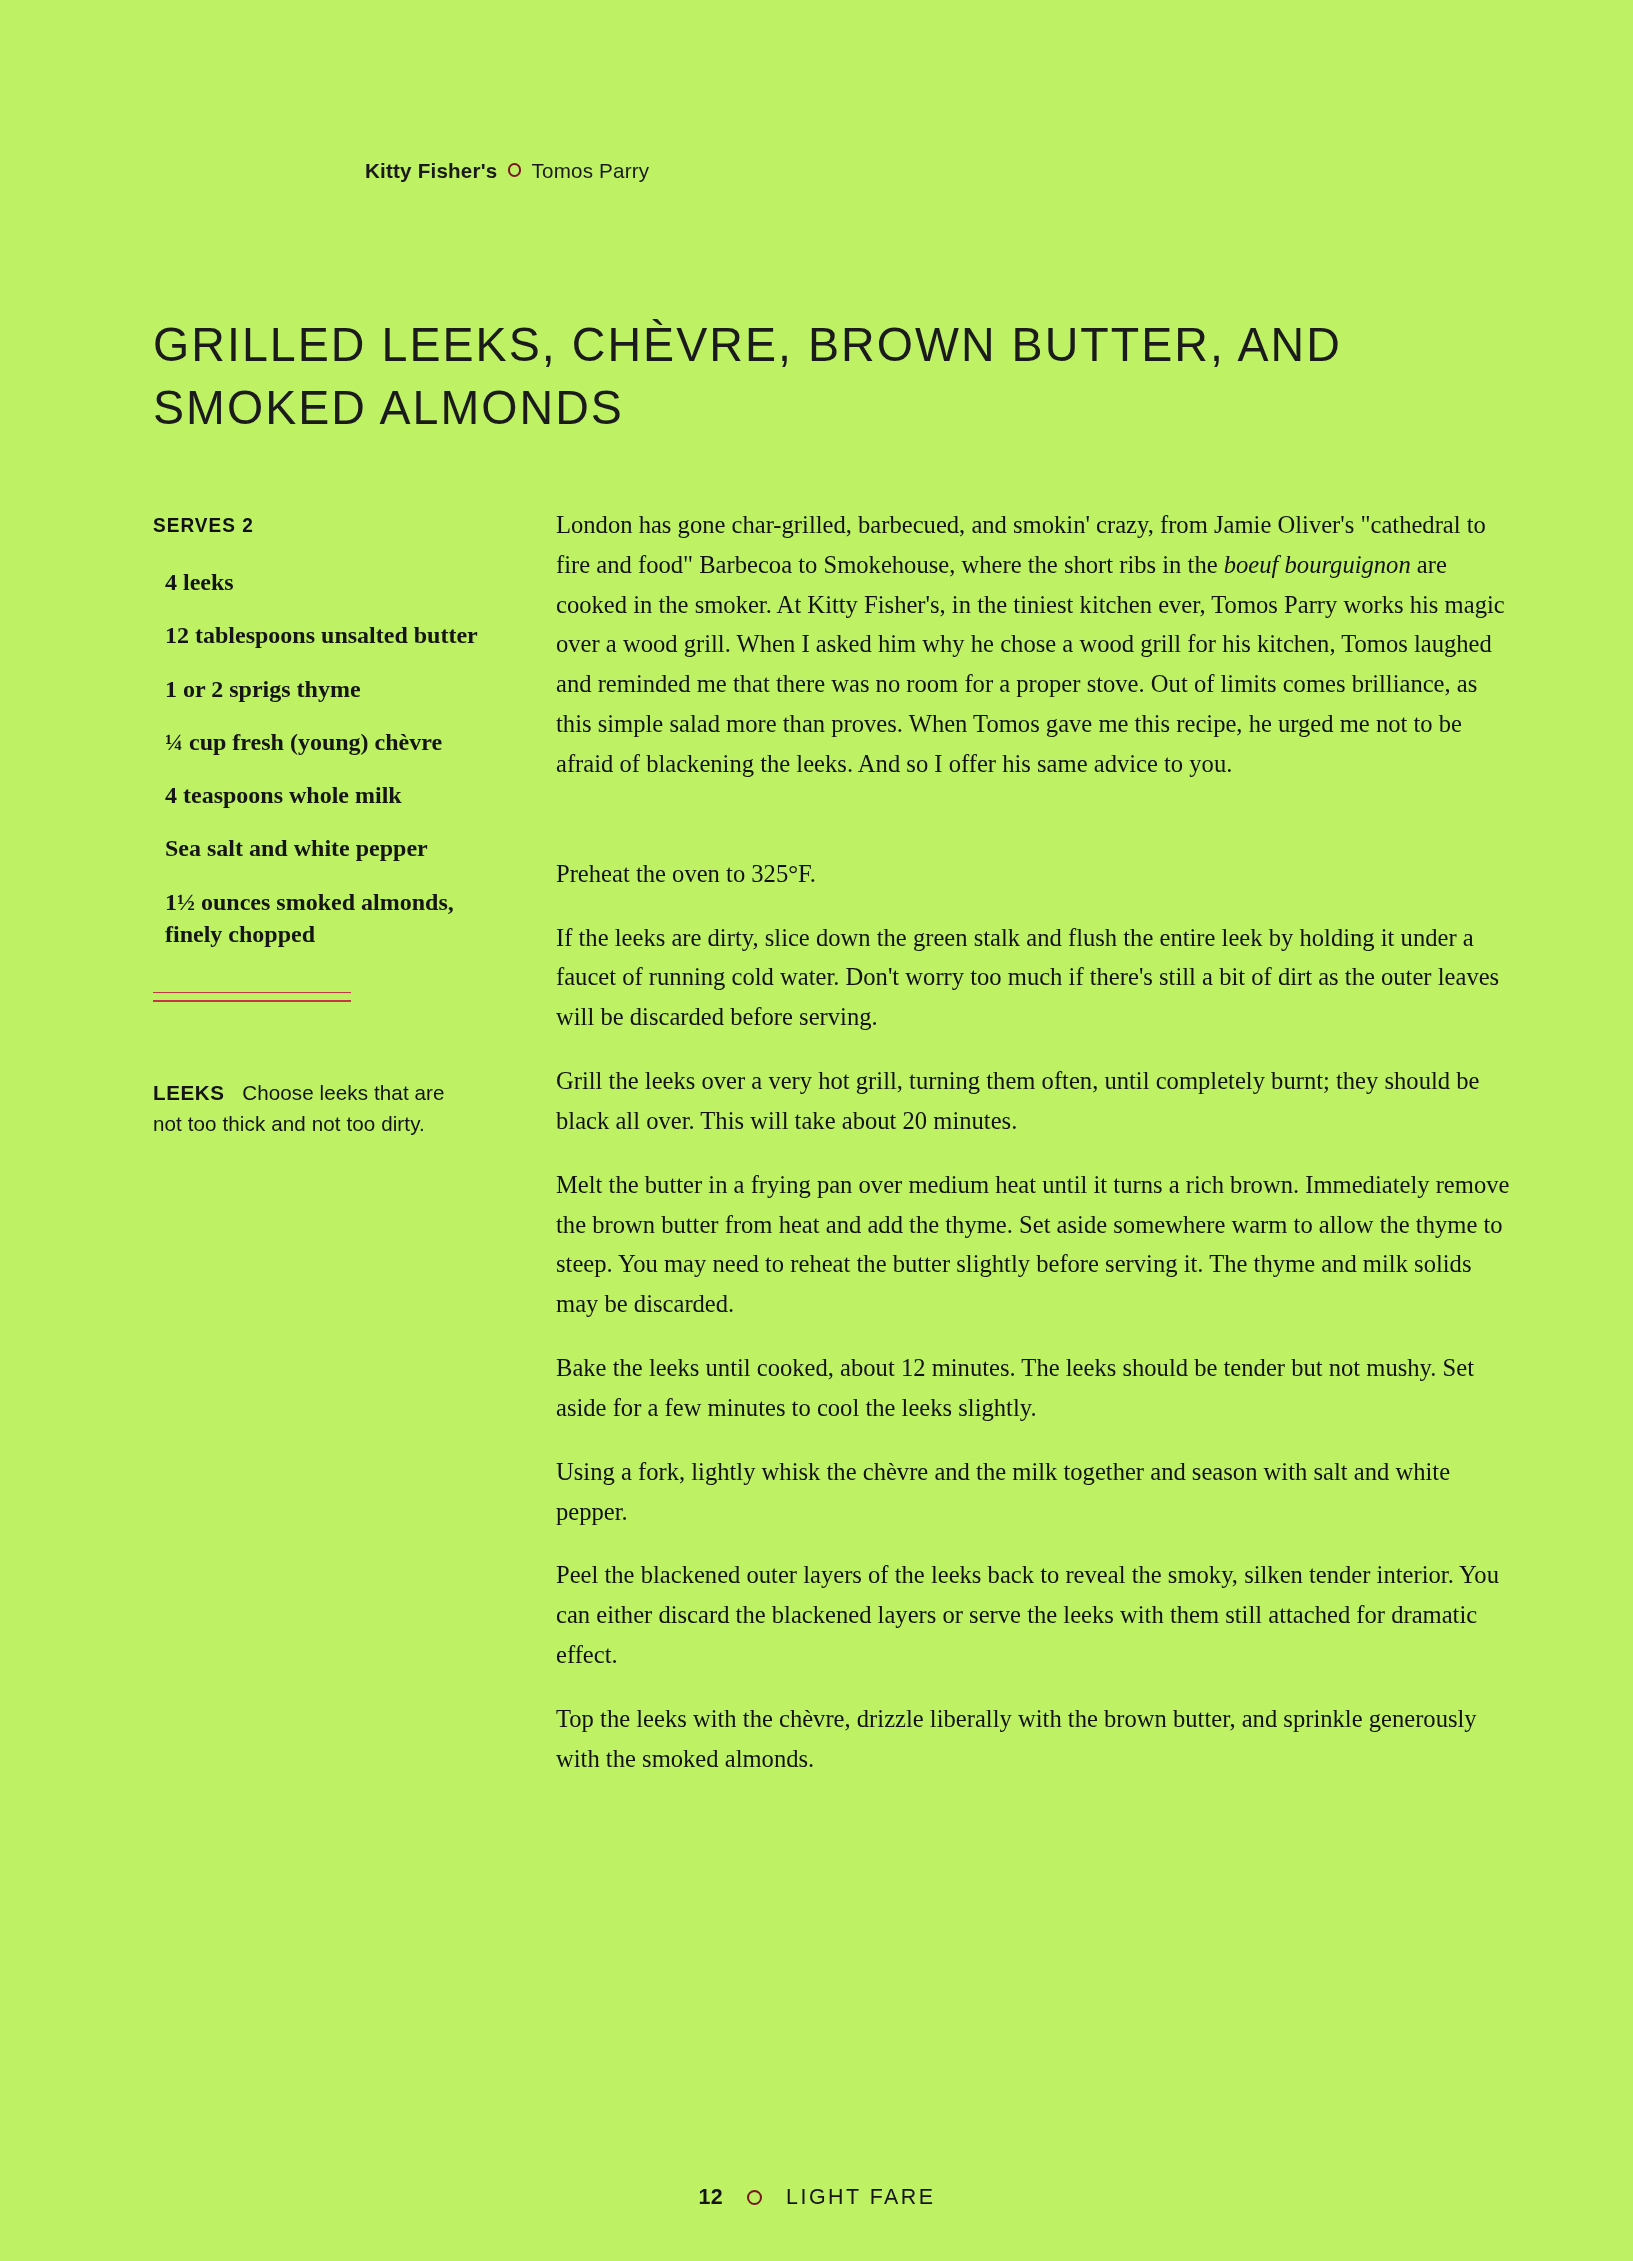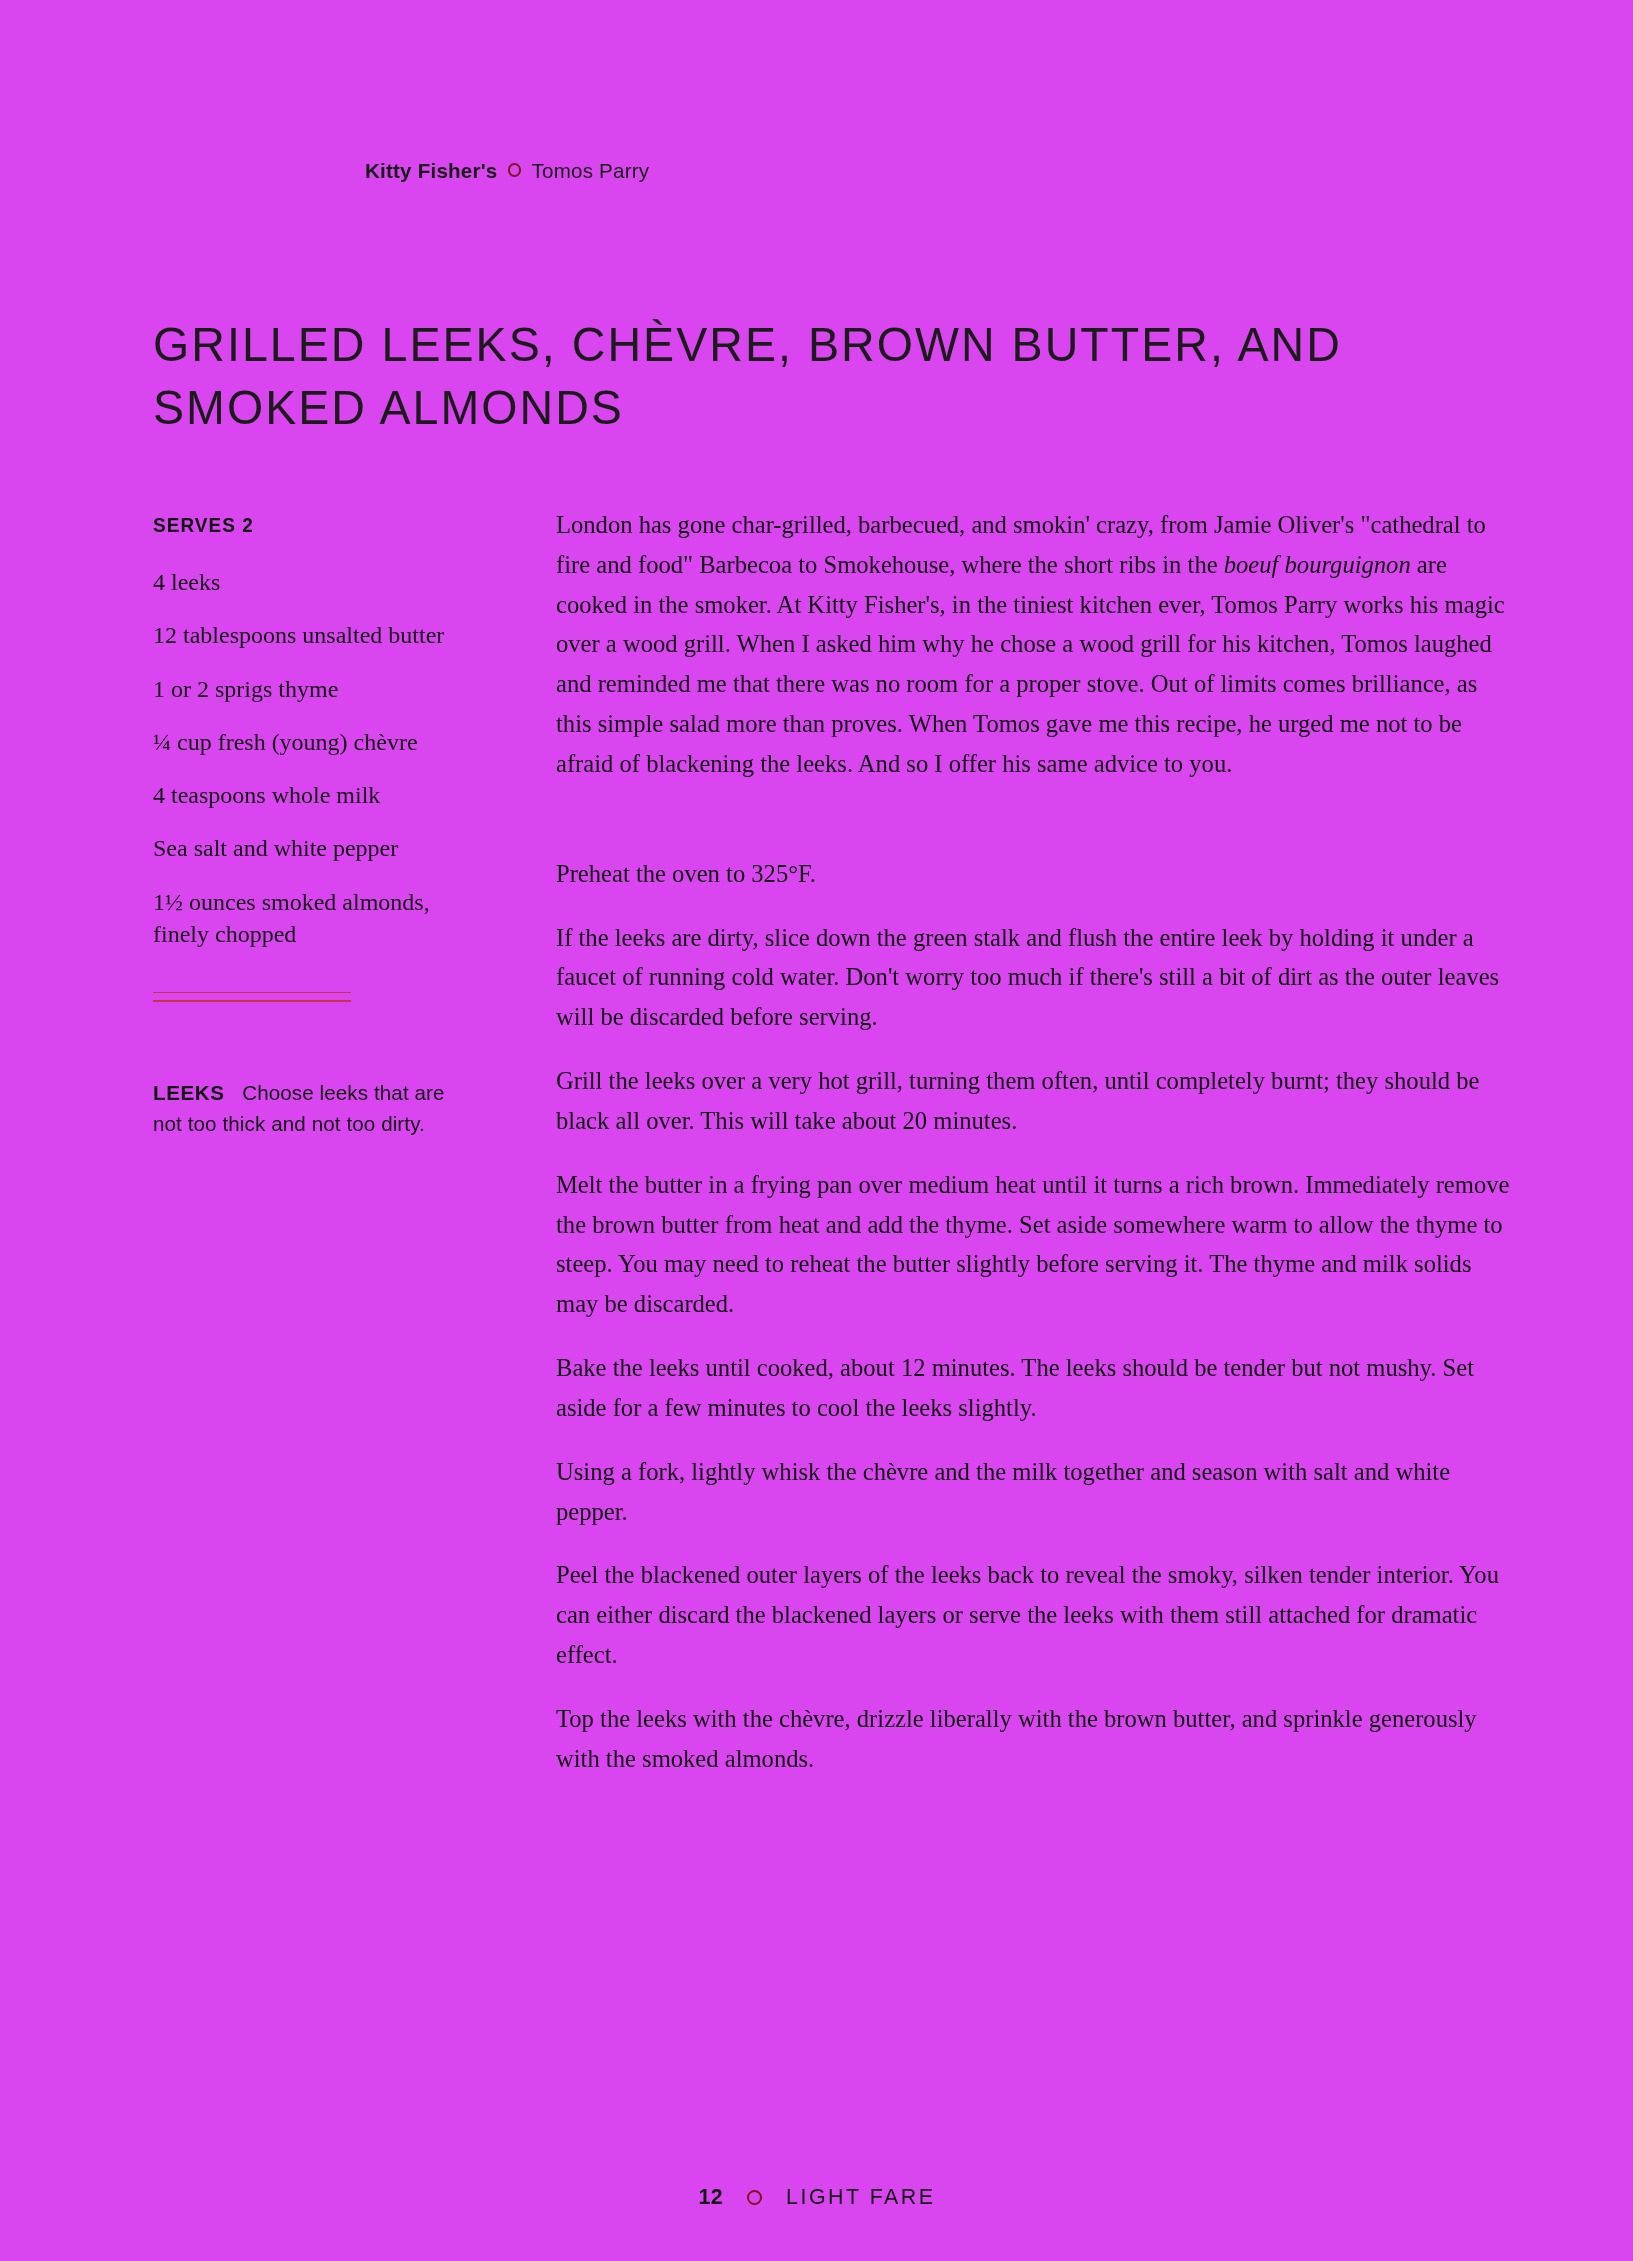--- a/index.html
+++ b/index.html
@@ -5,21 +5,21 @@
   html, body {
     margin: 0;
     padding: 0;
     background: #ffffff;
   }
 
   .page {
     position: relative;
     width: 1634px;
     height: 2261px;
-    background: #d946ef;
+    background: #bef264;
     overflow: hidden;
     font-family: "Liberation Serif", serif;
   }
 
   
   .running-head {
     position: absolute;
     left: 365px;
     top: 159px;
     display: flex;
@@ -186,21 +186,21 @@
     <span class="ring ring-head"></span>
     <span class="chef">Tomos Parry</span>
   </div>
 
   <h1 class="recipe-title">GRILLED LEEKS, CHÈVRE, BROWN BUTTER, AND SMOKED ALMONDS</h1>
 
   <aside class="sidebar">
 
     <div class="serves">SERVES 2</div>
 
-    <ul style="list-style:none;margin:0;padding:0;">
+    <ul style="list-style:none;margin:12px;padding:0;font-weight:bold;">
       <li class="ingredient">4 leeks</li>
       <li class="ingredient">12 tablespoons unsalted butter</li>
       <li class="ingredient">1 or 2 sprigs thyme</li>
       <li class="ingredient">¼ cup fresh (young) chèvre</li>
       <li class="ingredient">4 teaspoons whole milk</li>
       <li class="ingredient">Sea salt and white pepper</li>
       <li class="ingredient">1½ ounces smoked almonds, finely chopped</li>
     </ul>
 
     <div class="rules">

